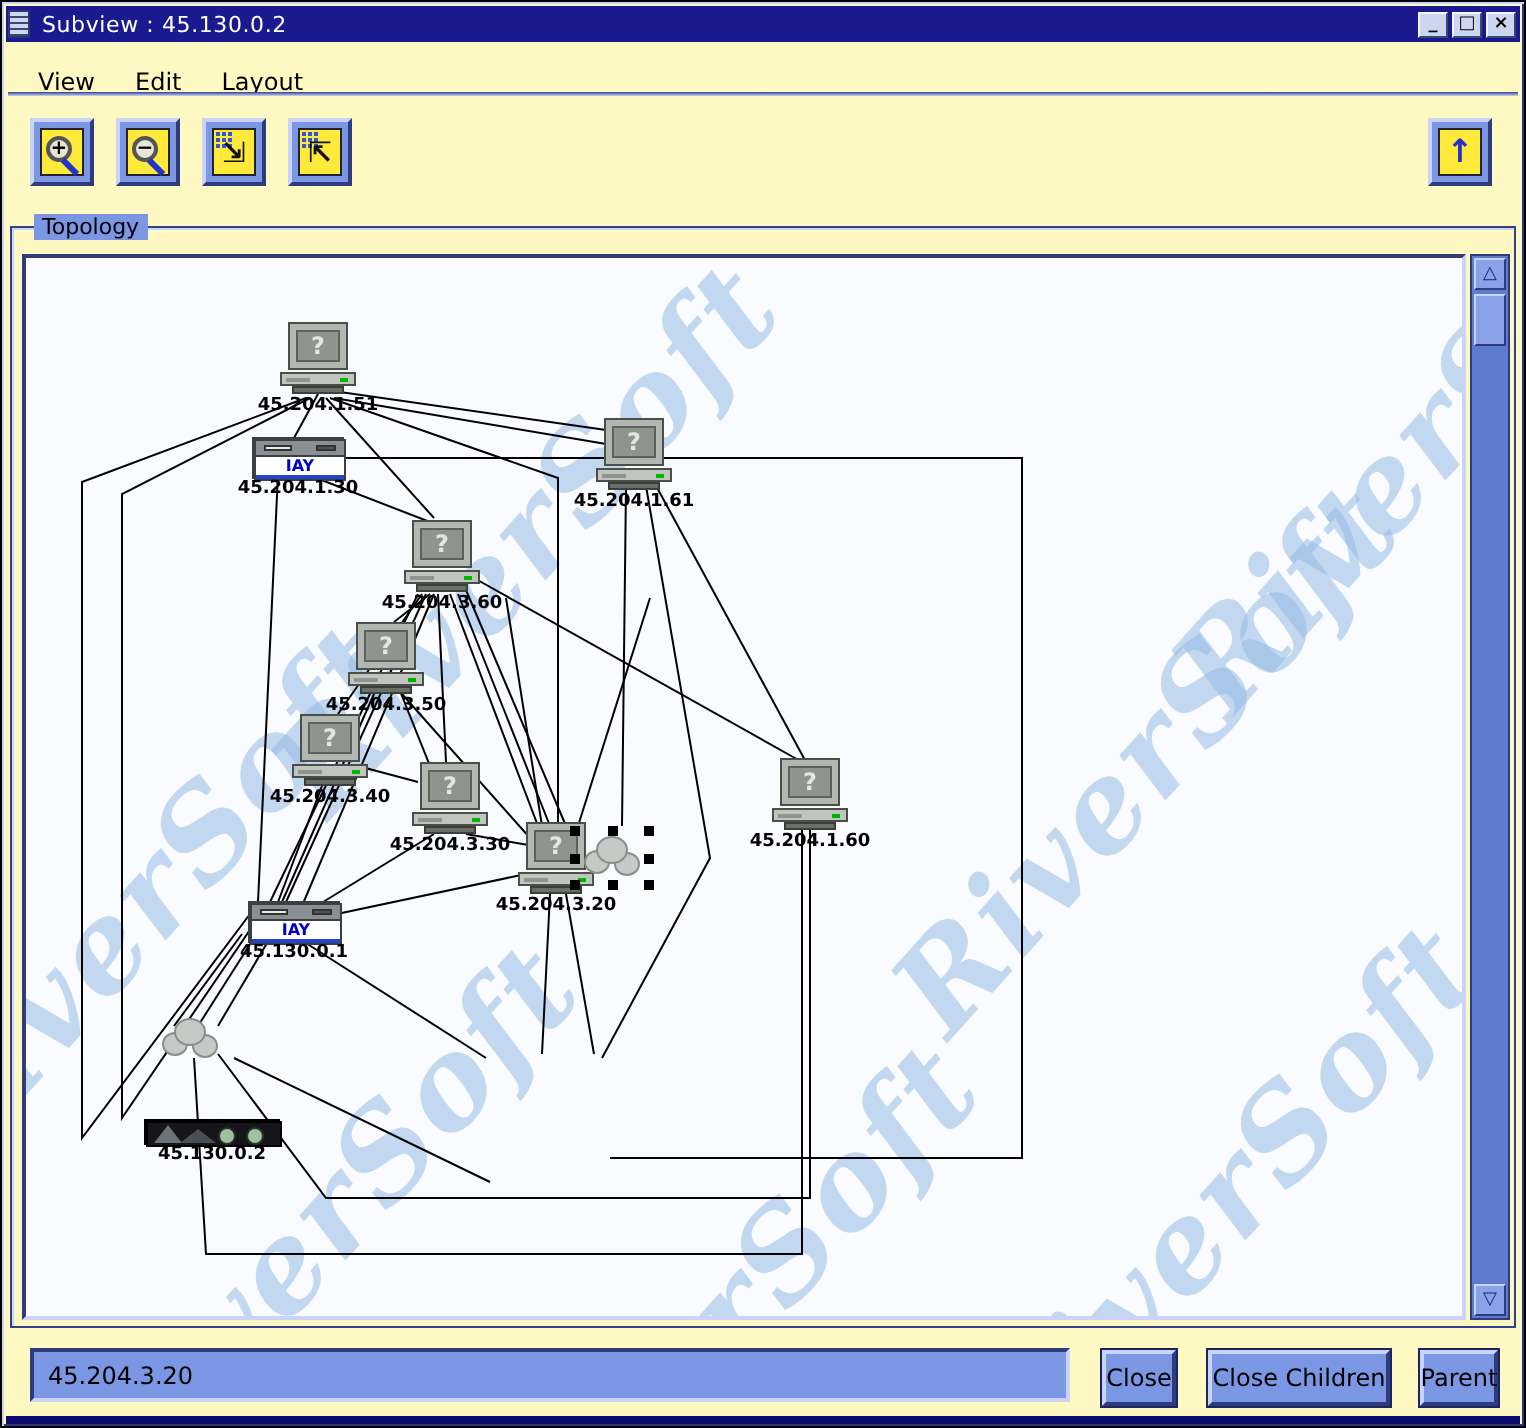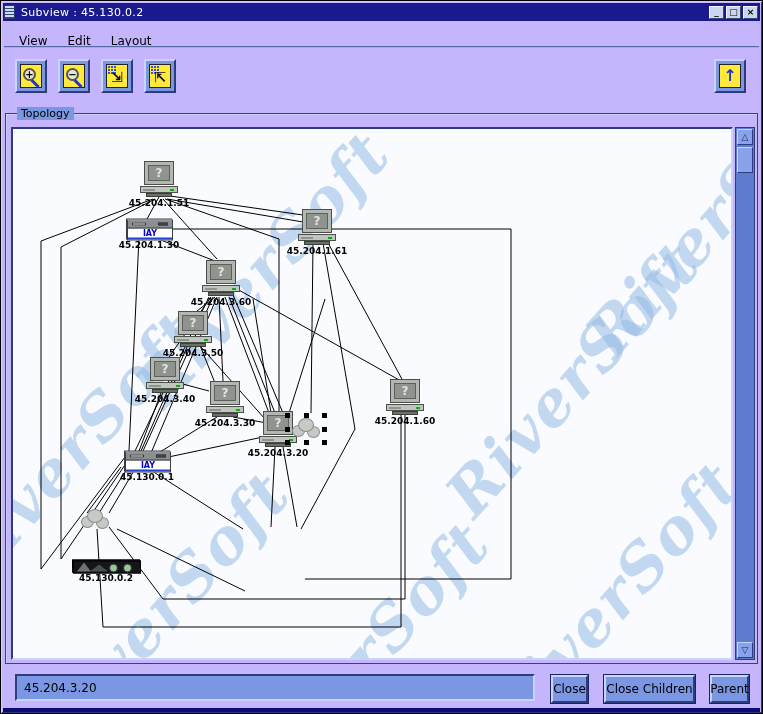--- a/index.html
+++ b/index.html
@@ -1,19 +1,19 @@
 <!DOCTYPE html>
 <html><head>
 <meta charset="utf-8">
 <style>
   html,body{margin:0;padding:0;background:#555;}
   *{box-sizing:border-box;}
   .window{
     position:relative;width:763px;height:714px;
-    background:#c4b5fd;border:1px solid #000;
+    background:#fef9c3;border:1px solid #000;
     font-family:"DejaVu Sans",sans-serif;overflow:hidden;
     box-shadow:inset 1px 1px 0 #c9d4f8, inset -1px -1px 0 #2a3778;
   }
   
   .titlebar{position:absolute;left:2px;top:2px;right:2px;height:18px;
     background:#1a1a8e;color:#fff;display:flex;align-items:center;font-size:11px;}
   .win-icon{width:11px;height:14px;margin:0 4px 0 1px;background:#cfd8f2;border:1px solid #2a3778;
     background-image:repeating-linear-gradient(0deg,#39486e 0 1px,transparent 1px 3px);}
   .title-text{flex:1;padding-left:2px;letter-spacing:.3px;white-space:nowrap;}
   .tb-ctrls{display:flex;gap:2px;margin-right:2px;}

